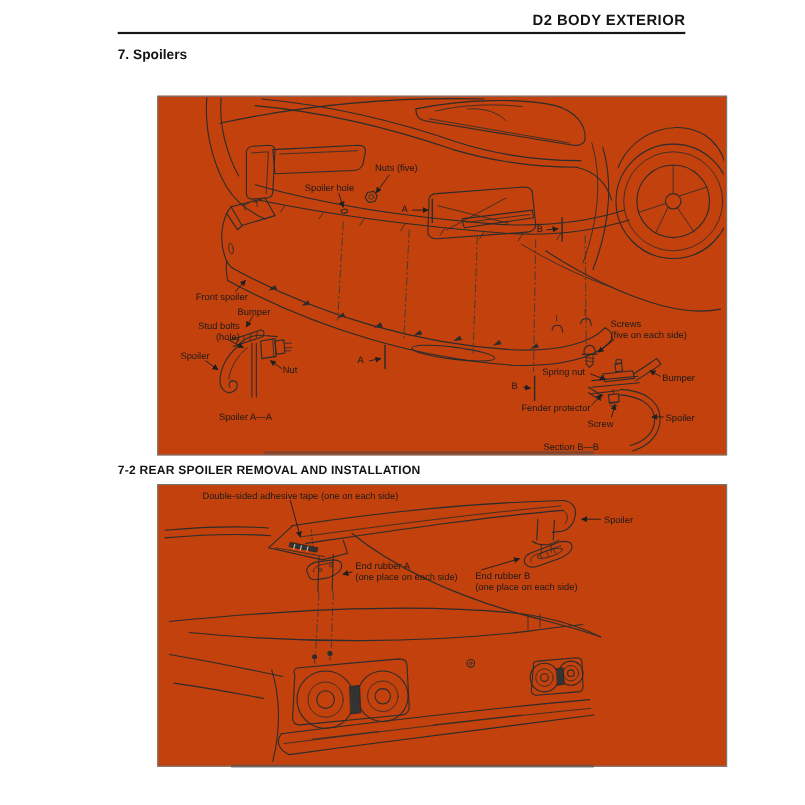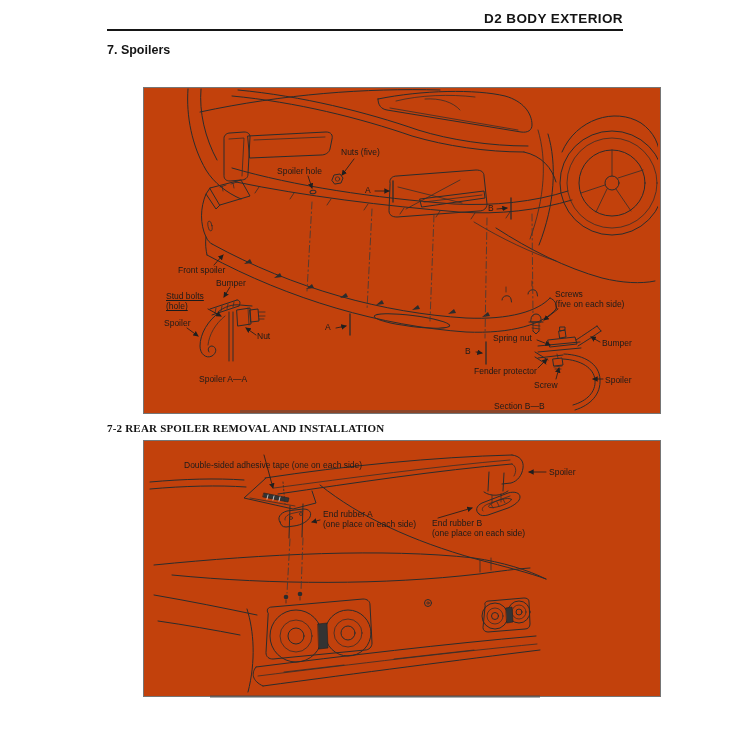--- a/index.html
+++ b/index.html
@@ -4,27 +4,27 @@
 <style>
   html,body{margin:0;padding:0;background:#fff;}
   .page{position:relative;width:732px;height:732px;background:#fff;overflow:hidden;
         font-family:"Liberation Sans",sans-serif;color:#141414;}
   .hdr-title{position:absolute;left:107px;top:11px;width:516px;text-align:right;
              font-size:13.5px;font-weight:bold;letter-spacing:.4px;}
   .hdr-rule{position:absolute;left:107px;top:29px;width:516px;height:2px;background:#161616;}
   .sec-title{position:absolute;left:107px;top:43px;width:516px;text-align:left;
              font-size:12.5px;font-weight:bold;}
   .fig-head{position:absolute;left:107px;font-size:11px;font-weight:bold;letter-spacing:.2px;}
-  .fh1{top:69px;} .fh2{top:422px;font-family:Liberation Serif, serif;}
+  .fh1{top:69px;} .fh2{top:422px;}
   .fig{position:absolute;left:107px;width:516px;border:1px solid #757575;background:#c2410c;margin-left:36px;}
   .fig1{top:87px;height:325px;} .fig2{top:440px;height:255px;}
   .fig svg{position:absolute;left:0;top:0;}
   .lbl{position:absolute;font-size:8.5px;line-height:1.22;color:#1b1b1b;white-space:nowrap;}
   .lbl span{display:block;}
-  .ctr{text-align:left;text-decoration:underline;}
+  .ctr{text-align:right;}
   .smudge{position:absolute;height:3px;background:#4c4c4c;opacity:.45;filter:blur(.7px);}
   
   svg path,svg circle,svg ellipse,svg line,svg polygon{fill:none;stroke:#2c2c2c;
       stroke-width:1;stroke-linecap:round;stroke-linejoin:round;}
   svg .fill{fill:#2c2c2c;stroke:none;}
   svg .dark{fill:#333;stroke:#222;stroke-width:.6;}
   svg .thin{stroke-width:.75;}
   svg .dd{stroke-width:.8;stroke:#3a3a3a;stroke-dasharray:7 3 1.5 3;}
   svg .dot{stroke-width:.8;stroke-dasharray:1.4 2.2;}
   svg .ld{stroke-width:.85;stroke:#1f1f1f;}
@@ -282,21 +282,21 @@
       </g>
 
       <g>
         <path class="ld" marker-end="url(#ah2)" d="M 120,14 L 129,47"></path>
         <path class="ld" marker-end="url(#ah2)" d="M 402,31 L 385,31"></path>
         <path class="ld" marker-end="url(#ah2)" d="M 176,79 L 168,81"></path>
         <path class="ld" marker-end="url(#ah2)" d="M 294,77 L 328,67"></path>
       </g>
     </svg>
 
-    <div class="lbl" style="left:40px;top:19px">Double-sided adhesive tape (one on each side)</div>
+    <div class="lbl" style="left:40px;top:5px">Double-sided adhesive tape (one on each side)</div>
     <div class="lbl" style="left:405px;top:26px">Spoiler</div>
     <div class="lbl" style="left:179px;top:68px">
       <span>End rubber A</span>
       <span>(one place on each side)</span>
     </div>
     <div class="lbl" style="left:288px;top:77px">
       <span>End rubber B</span>
       <span>(one place on each side)</span>
     </div>
   </div>

